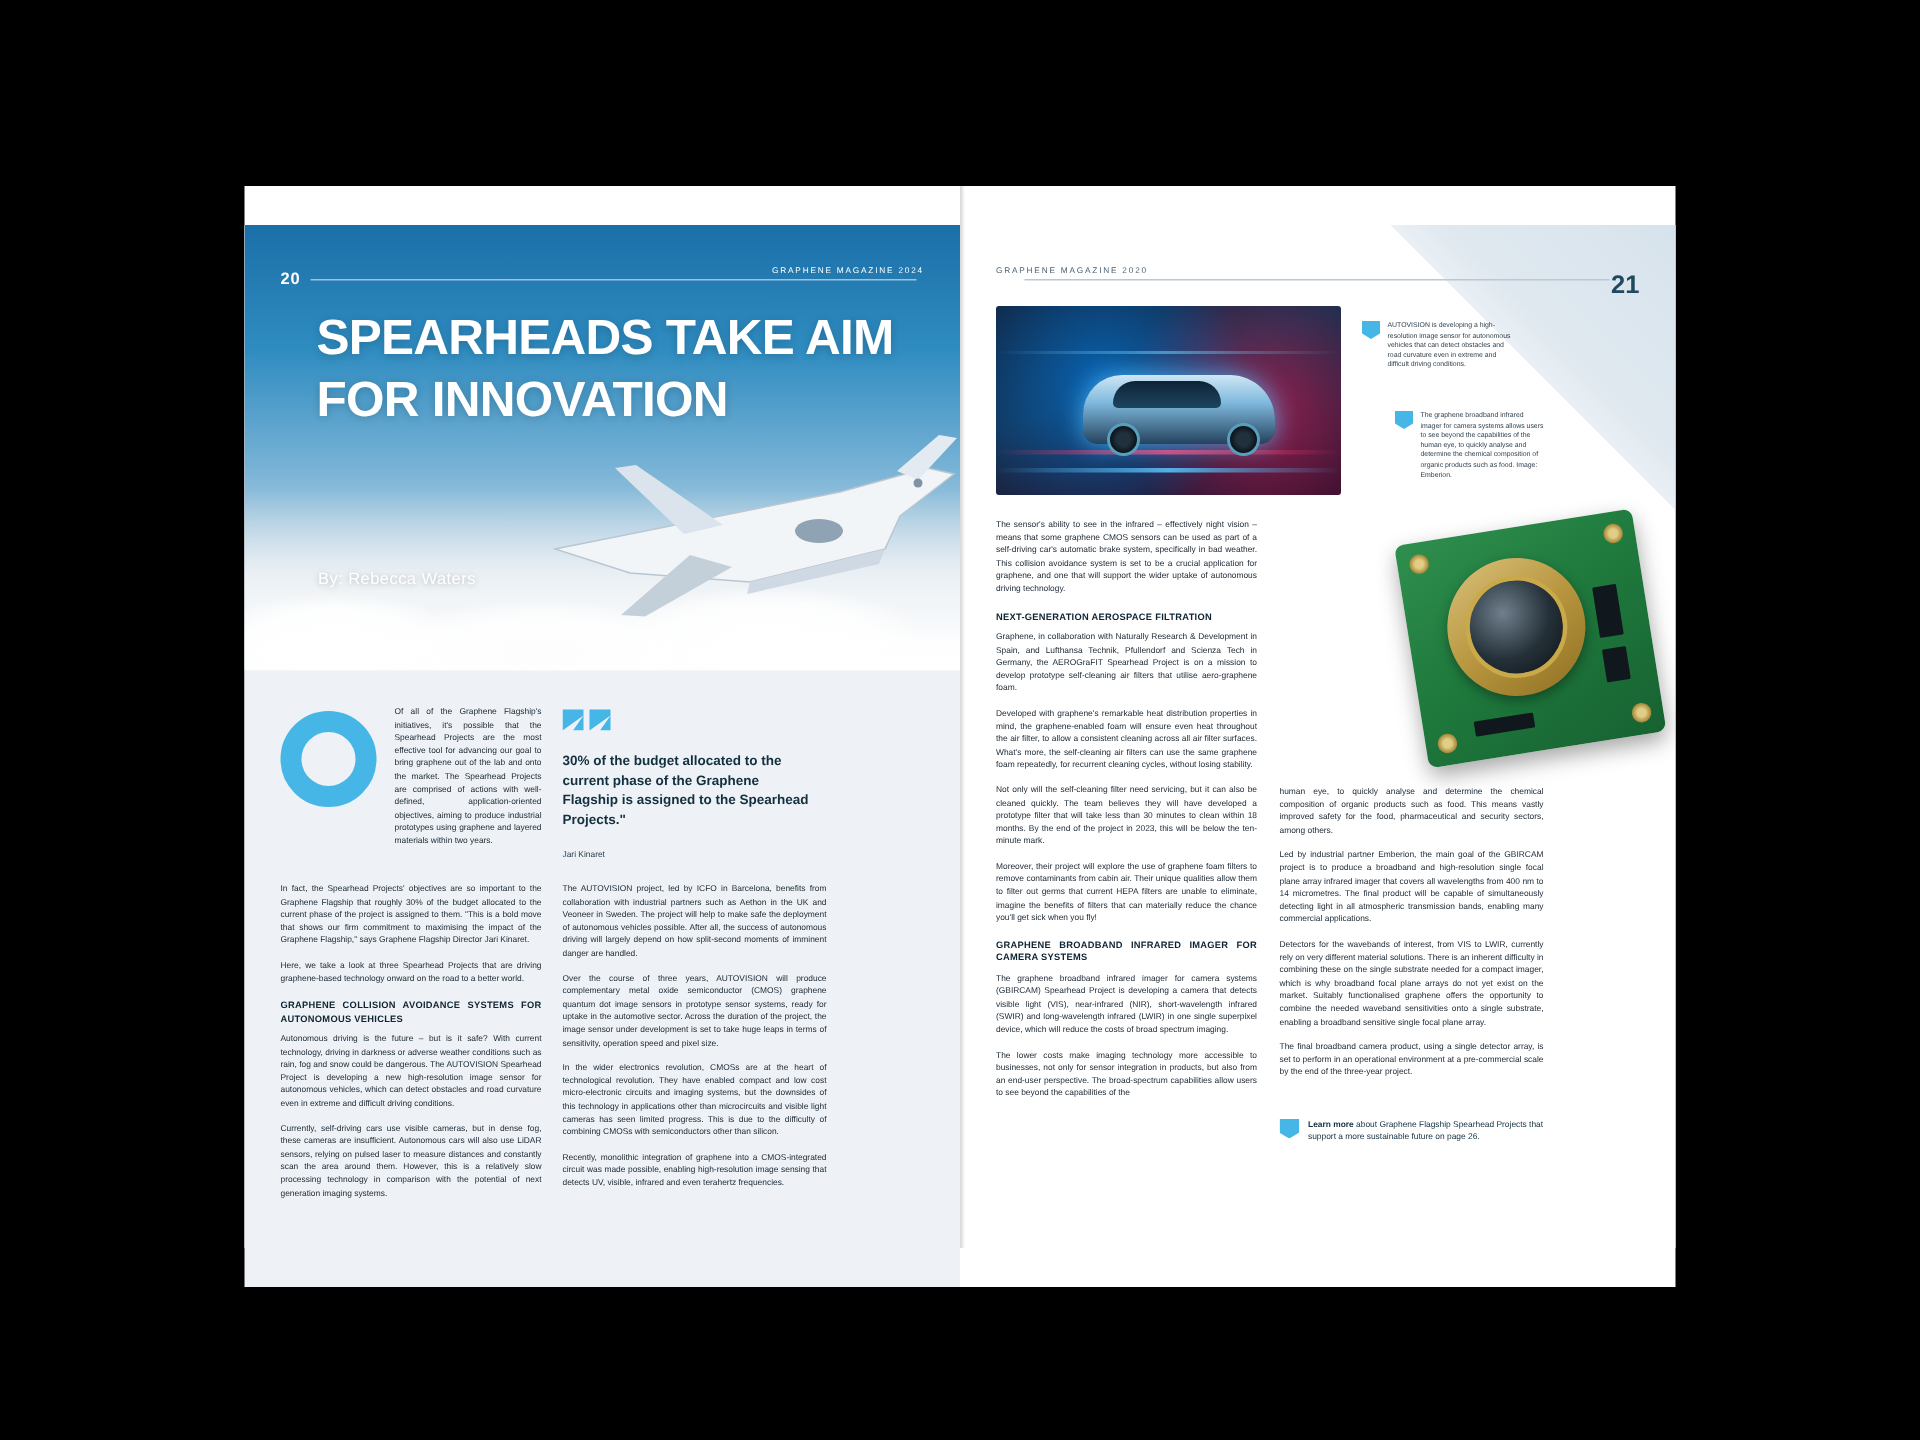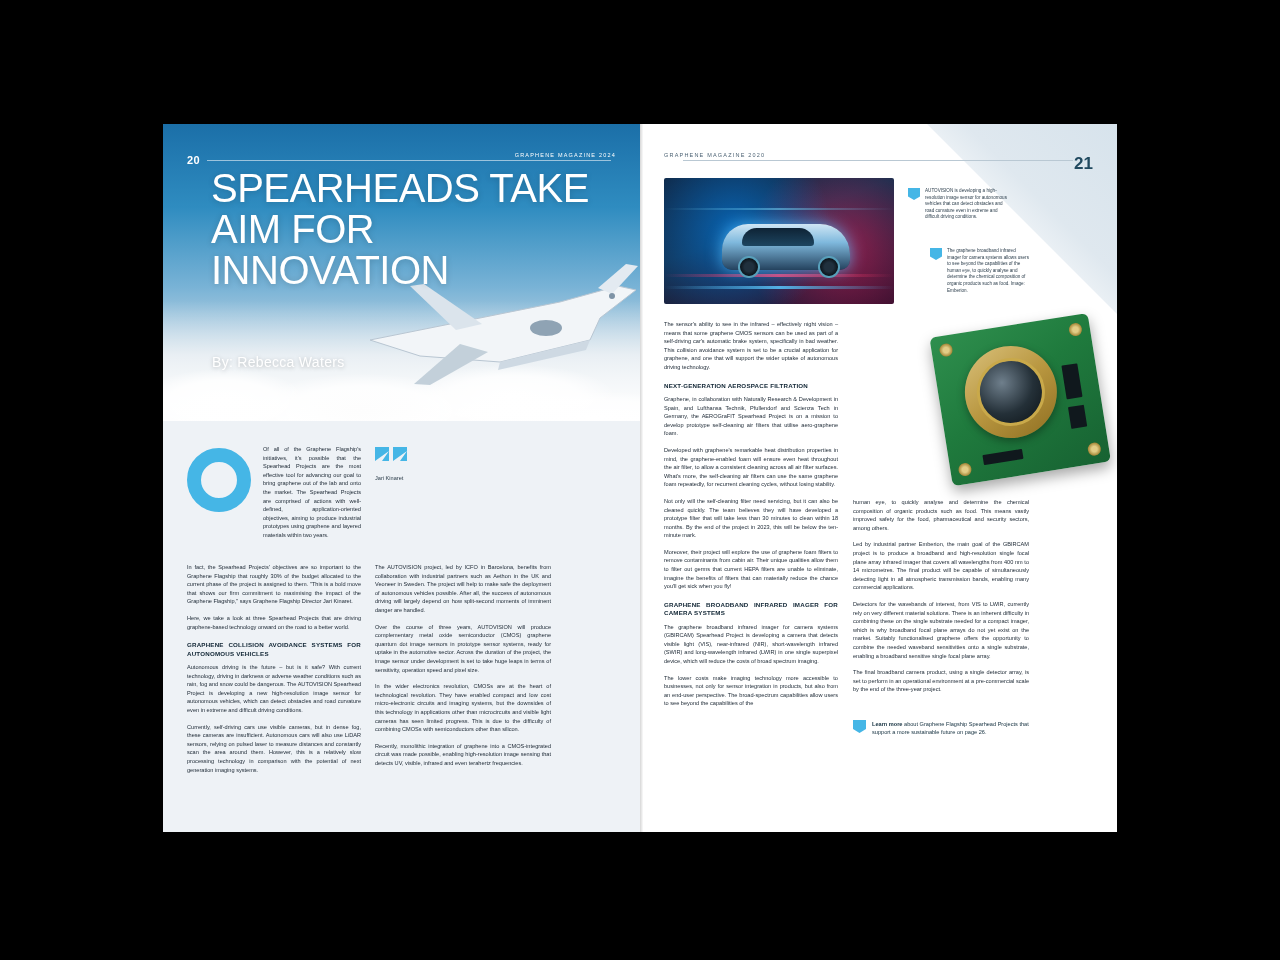--- a/index.html
+++ b/index.html
@@ -16,20 +16,21 @@
     width: 954px; height: 708px;
     background: #ffffff;
     display: flex;
     box-shadow: 0 0 0 0 rgba(0,0,0,0);
   }
   .page {
     position: relative;
     height: 100%;
     background: #ffffff;
     overflow: hidden;
+    margin-top: 26px;
   }
   #page-left { width: 477px; background: #eef2f6; }
   #page-right { width: 477px; background: #ffffff; }
 
   
   .hero {
     position: absolute; left: 0; top: 0; width: 477px; height: 297px;
     background:
       linear-gradient(180deg, #1b6fa8 0%, #2f8cc0 28%, #79b3d6 55%, #cfdce6 78%, #e9eef2 100%);
     overflow: hidden;
@@ -53,28 +54,28 @@
   }
   .rule-left {
     position: absolute; left: 44px; top: 36px; width: 404px; height: 1px;
     background: rgba(255,255,255,0.55);
   }
   .magline-left {
     position: absolute; right: 24px; top: 28px;
     font-size: 5.5px; letter-spacing: 1.2px; color: #ffffff;
   }
   .hero-title {
-    position: absolute; left: 48px; top: 44px; width: 400px;
-    color: #ffffff; font-size: 40px; line-height: 41px;
-    font-weight: normal; letter-spacing: -0.5px;
+    position: absolute; left: 48px; top: 54px; width: 400px;
+    color: #ffffff; font-size: 33px; line-height: 41px;
+    font-weight: bold; letter-spacing: -0.5px;
     text-shadow: 0 1px 6px rgba(0,0,0,0.18);
   }
   .hero-byline {
     position: absolute; left: 49px; top: 230px;
-    color: #ffffff; font-size: 14px; letter-spacing: 0.3px;
+    color: #ffffff; font-size: 11px; letter-spacing: 0.3px;
     text-shadow: 0 1px 4px rgba(0,0,0,0.25);
   }
   .lp-body { position: absolute; left: 0; top: 297px; width: 477px; height: 411px; }
 
   .ring {
     position: absolute; left: 24px; top: 27px;
     width: 64px; height: 64px; border-radius: 50%;
     border: 14px solid #45b6e6;
   }
   .intro-text {
@@ -260,20 +261,21 @@
         <h3>GRAPHENE COLLISION AVOIDANCE SYSTEMS FOR AUTONOMOUS VEHICLES</h3>
         <p>Autonomous driving is the future – but is it safe? With current technology, driving in darkness or adverse weather conditions such as rain, fog and snow could be dangerous. The AUTOVISION Spearhead Project is developing a new high-resolution image sensor for autonomous vehicles, which can detect obstacles and road curvature even in extreme and difficult driving conditions.</p>
         <p>Currently, self-driving cars use visible cameras, but in dense fog, these cameras are insufficient. Autonomous cars will also use LiDAR sensors, relying on pulsed laser to measure distances and constantly scan the area around them. However, this is a relatively slow processing technology in comparison with the potential of next generation imaging systems.</p>
       </div>
 
       <div class="pullquote-box">
         <svg class="quote-mark" viewBox="0 0 34 18">
           <path d="M0 18 L0 4 L14 4 L14 18 L7 18 L14 8 Z" fill="#45b6e6"></path>
           <path d="M18 18 L18 4 L32 4 L32 18 L25 18 L32 8 Z" fill="#45b6e6"></path>
         </svg>
+        <div class="pullquote">30% of the budget allocated to the current phase of the Graphene Flagship is assigned to the Spearhead Projects."</div>
         <div class="pullquote-attrib">Jari Kinaret</div>
       </div>
 
       <div class="col-right">
         <p>The AUTOVISION project, led by ICFO in Barcelona, benefits from collaboration with industrial partners such as Aethon in the UK and Veoneer in Sweden. The project will help to make safe the deployment of autonomous vehicles possible. After all, the success of autonomous driving will largely depend on how split-second moments of imminent danger are handled.</p>
         <p>Over the course of three years, AUTOVISION will produce complementary metal oxide semiconductor (CMOS) graphene quantum dot image sensors in prototype sensor systems, ready for uptake in the automotive sector. Across the duration of the project, the image sensor under development is set to take huge leaps in terms of sensitivity, operation speed and pixel size.</p>
         <p>In the wider electronics revolution, CMOSs are at the heart of technological revolution. They have enabled compact and low cost micro-electronic circuits and imaging systems, but the downsides of this technology in applications other than microcircuits and visible light cameras has seen limited progress. This is due to the difficulty of combining CMOSs with semiconductors other than silicon.</p>
         <p>Recently, monolithic integration of graphene into a CMOS-integrated circuit was made possible, enabling high-resolution image sensing that detects UV, visible, infrared and even terahertz frequencies.</p>
       </div>
     </div>

